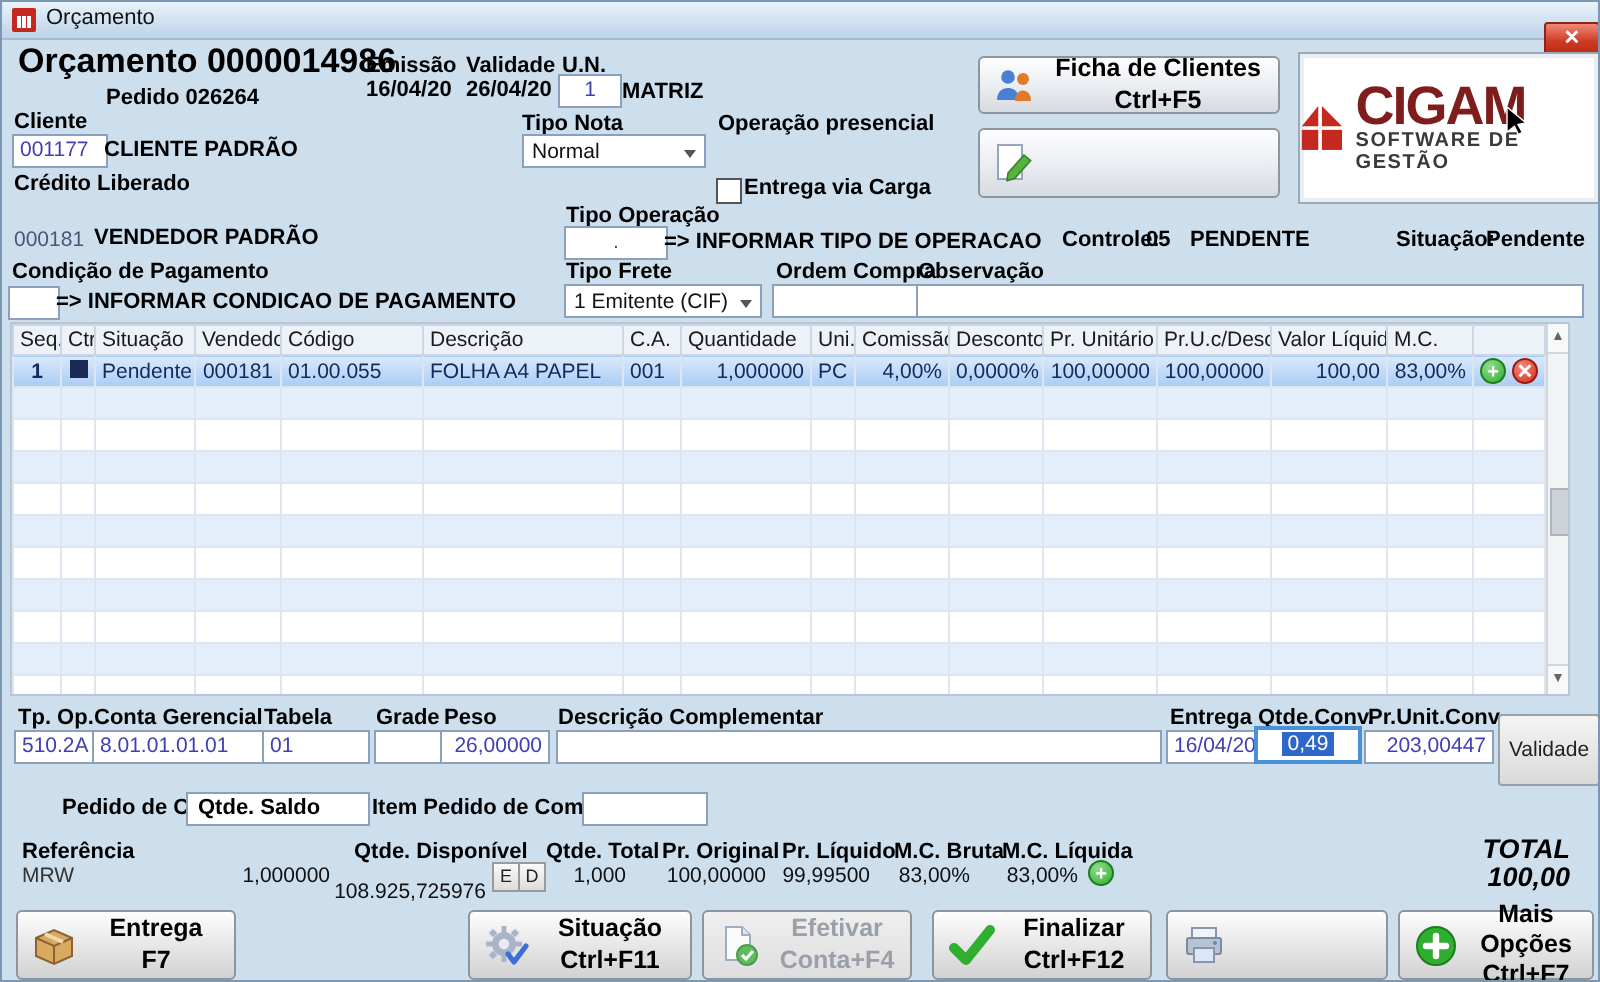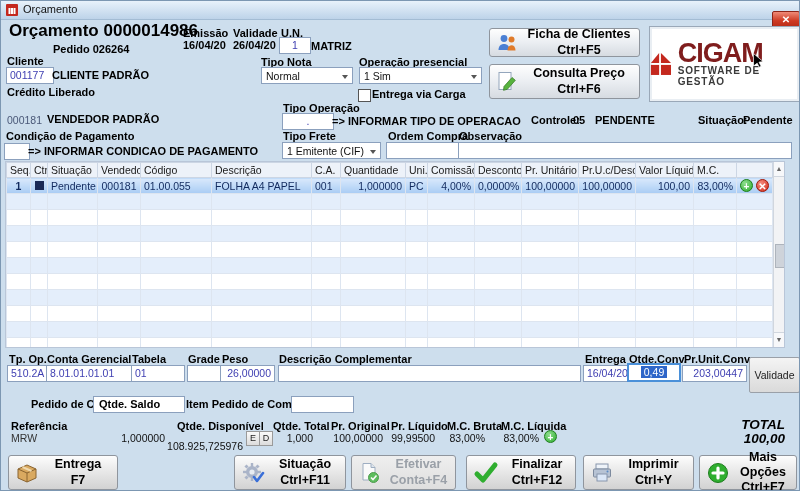--- a/index.html
+++ b/index.html
@@ -94,45 +94,39 @@
   <div class="abs lbl" style="left:51px;top:68px">CLIENTE PADRÃO</div>
   <div class="abs lbl" style="left:6px;top:85px">Crédito Liberado</div>
 
   <div class="abs lbl" style="left:260px;top:55px">Tipo Nota</div>
   <div class="abs dd" style="left:260px;top:66px;width:92px">
     <span>Normal</span>
     <span class="chev"></span>
   </div>
 
   <div class="abs lbl" style="left:358px;top:55px">Operação presencial</div>
-  <div class="abs dd" style="left:358px;top:66px;width:123px">
-    <span>1 Sim</span>
-    <span class="chev"></span>
-  </div>
 
   <span class="abs chkbox" style="left:357px;top:88px"></span>
   <span class="abs lbl" style="left:371px;top:87px">Entrega via Carga</span>
 
   <div class="topbtn" style="left:488px;top:27px;width:149px;height:27px">
     <svg width="24" height="22" viewBox="0 0 24 22" style="margin-left:5px">
       <circle cx="9" cy="6.5" r="3.4" fill="#4a7fd4"></circle>
         <path d="M3.5 18c0-4 2.4-6 5.5-6s5.5 2 5.5 6z" fill="#4a7fd4"></path>
       <circle cx="16.5" cy="7.5" r="3" fill="#e07b2a"></circle>
         <path d="M12.5 18.5c0-3.4 1.8-5.3 4-5.3s4 1.9 4 5.3z" fill="#e07b2a"></path>
     </svg>
     <div class="t"><span>Ficha de Clientes</span><br>
       <span>Ctrl+F5</span></div>
   </div>
   <div class="topbtn" style="left:488px;top:63px;width:149px;height:33px">
     <svg width="24" height="24" viewBox="0 0 24 24" style="margin-left:5px">
       <rect x="4" y="2.5" width="12" height="17" fill="#fff" stroke="#94a6bc"></rect>
       <path d="M9 16.5l8-9 3.3 2.8-8 9-3.8 1z" fill="#57b33e" stroke="#3c7f2a" stroke-width="0.8"></path>
     </svg>
-    <div class="t"><span>Consulta Preço</span><br>
-      <span>Ctrl+F6</span></div>
   </div>
 
   <div class="logo-box" style="left:648px;top:25px;width:149px;height:74px">
     <svg width="26" height="30" viewBox="0 0 26 30">
       <path d="M1 14 L10 3 L10 14 Z" fill="#c4281e"></path>
       <path d="M12 3 L23 14 L12 14 Z" fill="#c4281e"></path>
       <rect x="1" y="16" width="9" height="11" fill="#c4281e"></rect>
       <rect x="12" y="16" width="11" height="11" fill="#c4281e"></rect>
     </svg>
     <div style="margin-left:4px">
@@ -524,21 +518,20 @@
     <div class="txt"><span>Finalizar</span><br><span>Ctrl+F12</span></div>
   </div>
 
   <div class="abtn" style="left:582px;width:111px">
     <svg width="24" height="24" viewBox="0 0 24 24">
       <rect x="6" y="3" width="12" height="5" fill="#eef3f9" stroke="#8896ac"></rect>
       <rect x="3.5" y="8" width="17" height="8" rx="1" fill="#b7c3d4" stroke="#7d8a9e"></rect>
       <rect x="7" y="13" width="10" height="7" fill="#dbe7f7" stroke="#8896ac"></rect>
       <circle cx="17.5" cy="10.5" r="1" fill="#5a8ac4"></circle>
     </svg>
-    <div class="txt"><span>Imprimir</span><br><span>Ctrl+Y</span></div>
   </div>
 
   <div class="abtn" style="left:698px;width:98px">
     <svg width="24" height="24" viewBox="0 0 24 24">
       <circle cx="12" cy="12" r="9.5" fill="#2fae2f" stroke="#1d7d1d"></circle>
       <path d="M12 7 V17 M7 12 H17" stroke="#fff" stroke-width="3.2" stroke-linecap="round"></path>
     </svg>
     <div class="txt"><span>Mais Opções</span><br><span>Ctrl+F7</span></div>
   </div>
 

